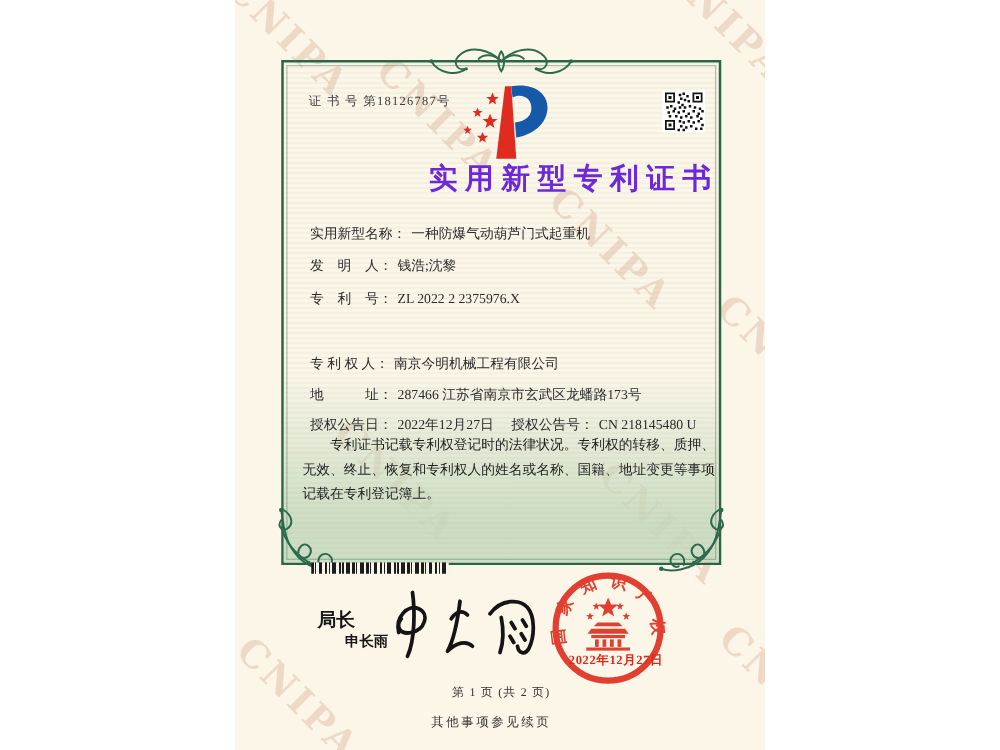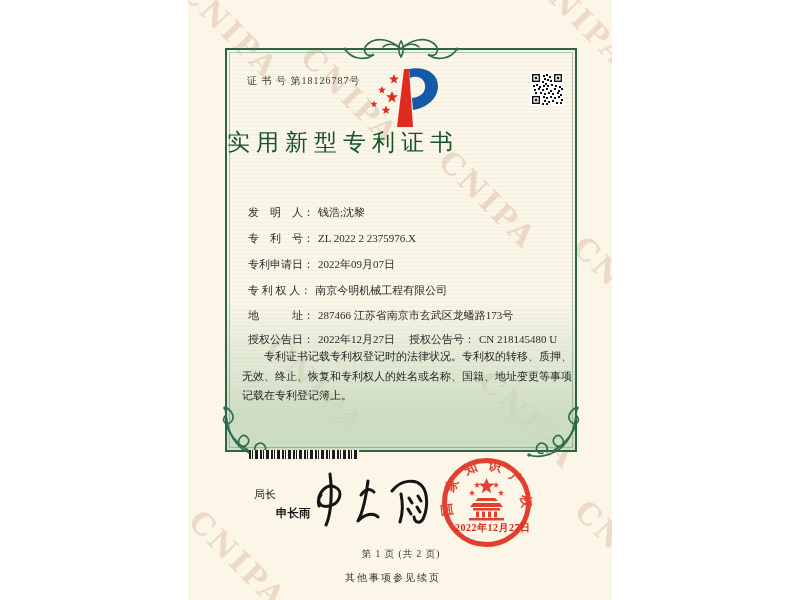--- a/index.html
+++ b/index.html
@@ -33,36 +33,36 @@
     background:
       repeating-linear-gradient(180deg, rgba(130,170,135,0.07) 0 1px, rgba(0,0,0,0) 1px 4px),
       linear-gradient(180deg, rgba(214,228,206,0) 0%, rgba(214,228,206,0) 62%, rgba(205,221,196,0.55) 78%, rgba(197,216,188,0.85) 92%, rgba(201,219,191,0.9) 100%);
     pointer-events:none;
   }
   .ornament{position:absolute;z-index:3;}
   .cert-no{position:absolute;left:20px;top:24px;font-size:10px;letter-spacing:1px;color:#3c3c3c;z-index:4;}
   .logo{position:absolute;left:137px;top:16px;z-index:4;}
   .qr{position:absolute;left:303px;top:22px;z-index:4;background:#fff;}
   .title{
-    position:absolute;left:0;top:77px;width:100%;text-align:left;z-index:4;
-    font-size:23px;font-weight:normal;letter-spacing:6px;color:#14532d;
+    position:absolute;left:0;top:77px;width:100%;text-align:right;z-index:4;
+    font-size:23px;font-weight:bold;letter-spacing:6px;color:#6d28d9;
   }
   .frow{position:absolute;left:21px;font-size:11px;color:#2b2b2b;white-space:nowrap;z-index:4;}
   .frow .fval{margin-left:4px;}
   .frow .second{position:absolute;left:161px;top:0;}
   .paras{
     position:absolute;left:15px;top:297px;width:330px;z-index:4;
     font-size:11px;line-height:19.5px;color:#1f1f1f;text-align:justify;
   }
   .paras p{margin:0;text-indent:2em;}
   .barcode{
     position:absolute;left:22px;top:400px;width:110px;height:9px;z-index:4;
     background:repeating-linear-gradient(90deg,#1c1c1c 0 2px,#f8f4ea 2px 3px,#1c1c1c 3px 4px,#f8f4ea 4px 6px,#1c1c1c 6px 9px,#f8f4ea 9px 11px);
   }
-  .signer-title{position:absolute;left:27px;top:437px;font-size:11px;font-weight:normal;color:#161616;z-index:4;}
+  .signer-title{position:absolute;left:27px;top:437px;font-size:15px;font-weight:bold;color:#161616;z-index:4;}
   .signer-name{position:absolute;left:25px;top:456px;font-size:11.5px;font-weight:bold;color:#161616;z-index:4;margin-left:24px;}
   .signature{position:absolute;left:78px;top:418px;z-index:4;}
   .seal{position:absolute;left:212px;top:405px;z-index:5;opacity:0.93;}
   .seal-date{
     position:absolute;left:228px;top:471px;width:80px;z-index:6;
     font-size:10px;font-weight:bold;color:#d92a1c;letter-spacing:0.5px;white-space:nowrap;
   }
   .page-indicator{
     position:absolute;left:0;top:498px;width:100%;text-align:center;z-index:4;
     font-size:9.5px;color:#333;letter-spacing:1px;
@@ -217,28 +217,28 @@
         <rect x="22" y="28" width="2" height="2"></rect>
           <rect x="26" y="30" width="2" height="2"></rect>
           <rect x="30" y="30" width="2" height="2"></rect>
         <rect x="12" y="31" width="2" height="2"></rect>
           <rect x="16" y="31" width="2" height="2"></rect>
       </g>
     </svg>
 
     <div class="title">实用新型专利证书</div>
 
+    <div class="frow" style="top:129px;">
+      <span class="flabel">实用新型名称：</span><span class="fval">一种防爆气动葫芦门式起重机</span>
+    </div>
     <div class="frow" style="top:155px;">
       <span class="flabel">发　明　人：</span><span class="fval">钱浩;沈黎</span>
     </div>
     <div class="frow" style="top:181px;">
       <span class="flabel">专　利　号：</span><span class="fval">ZL 2022 2 2375976.X</span>
-    </div>
-    <div class="frow" style="top:207px;">
-      <span class="flabel">专利申请日：</span><span class="fval">2022年09月07日</span>
     </div>
     <div class="frow" style="top:233px;">
       <span class="flabel">专 利 权 人：</span><span class="fval">南京今明机械工程有限公司</span>
     </div>
     <div class="frow" style="top:258px;">
       <span class="flabel">地　　　址：</span><span class="fval">287466 江苏省南京市玄武区龙蟠路173号</span>
     </div>
     <div class="frow" style="top:282px;">
       <span class="flabel">授权公告日：</span><span class="fval">2022年12月27日</span>
       <span class="second">

